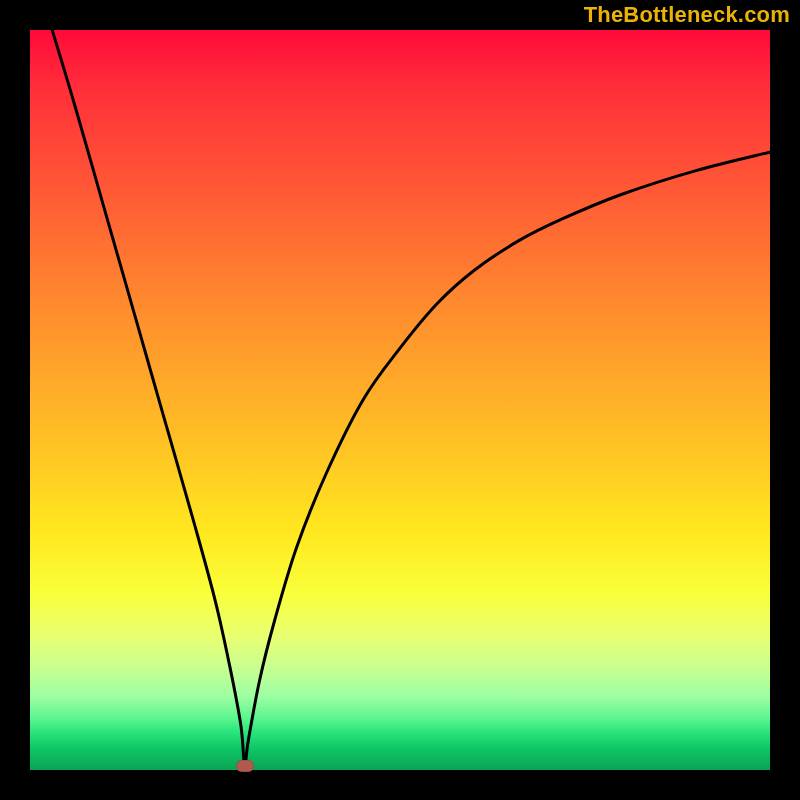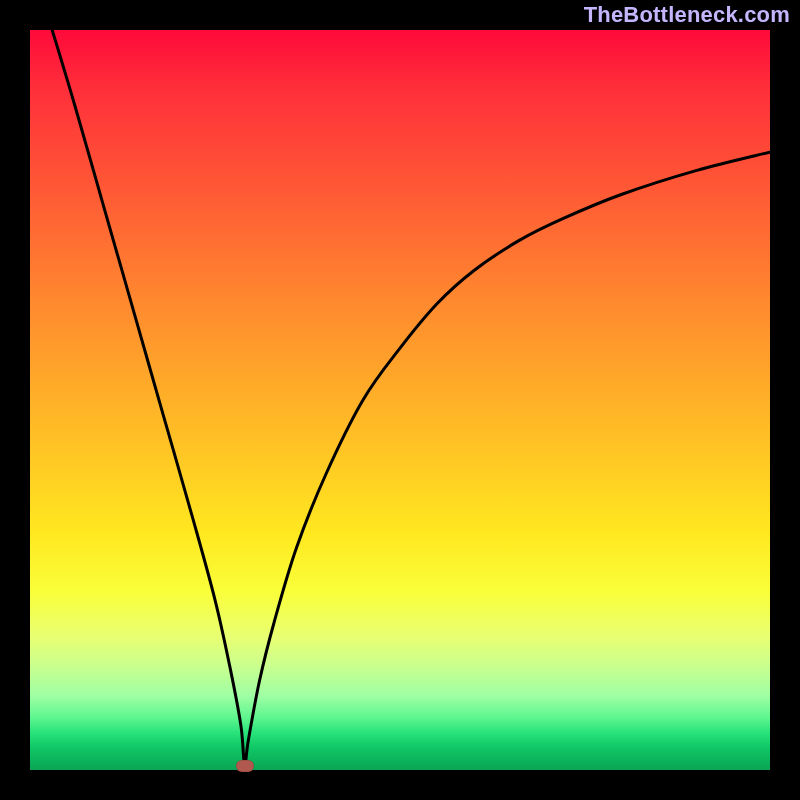--- a/index.html
+++ b/index.html
@@ -16,21 +16,21 @@
     width: 800px;
     height: 800px;
     background: #000;
   }
   .watermark {
     position: absolute;
     top: 2px;
     right: 10px;
     font-size: 22px;
     font-weight: 600;
-    color: #c4b5fd;
+    color: #eab308;
     letter-spacing: 0.2px;
     z-index: 30;
   }
   .plot-bg {
     position: absolute;
     left: 30px;
     top: 30px;
     width: 740px;
     height: 740px;
     

